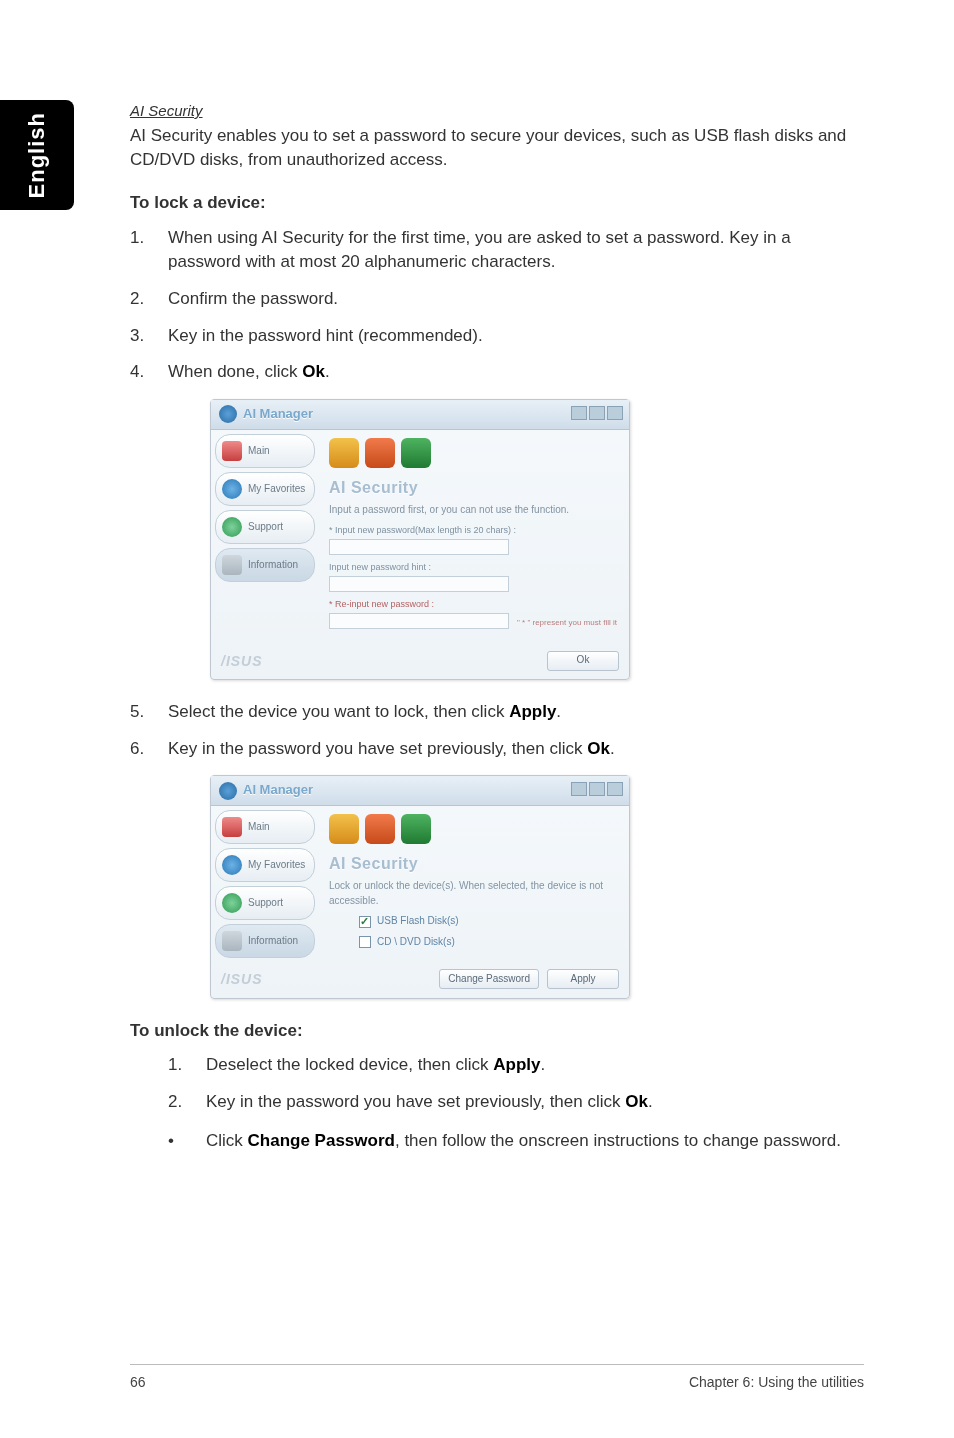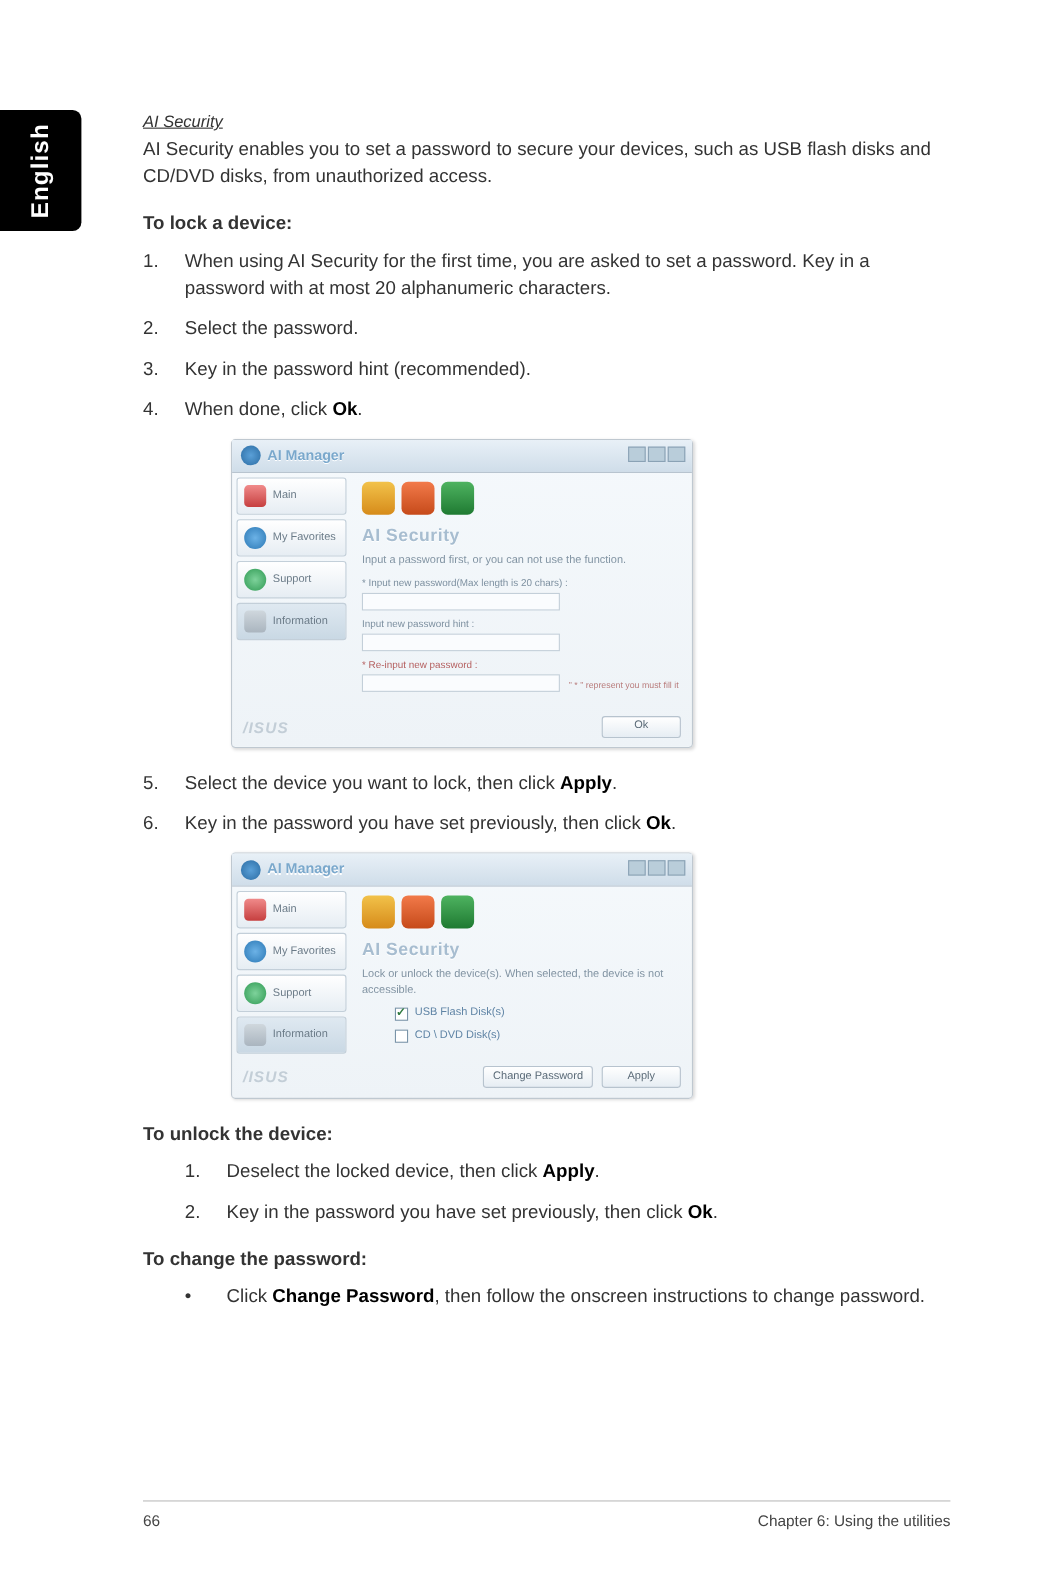--- a/index.html
+++ b/index.html
@@ -70,21 +70,21 @@
   }
   .title-bar .title-text { color: #7aa8cc; font-weight: bold; font-size: 13px; text-shadow: 0 1px 0 #fff; }
   .win-ctrls { position: absolute; right: 6px; top: 6px; display:flex; gap:2px; }
   .win-ctrls div { width:16px; height:14px; background:#b9cdda; border:1px solid #8aa2b5; }
   .body-row { display: flex; }
   .left-col { width: 108px; padding: 4px; display:flex; flex-direction:column; gap:4px; }
   .nav-btn {
     height: 34px;
     background: linear-gradient(#ffffff, #e6edf3);
     border: 1px solid #c3cfd9;
-    border-radius: 3px;
+    border-radius: 15px;
     display:flex; align-items:center; gap:6px; padding:0 6px;
     color:#6b7b88; font-size:10px;
   }
   .nav-btn.active { background: linear-gradient(#dfe9f1, #c9d8e4); }
   .nav-ico { width:20px; height:20px; border-radius:4px; flex-shrink:0; }
   .ico-red { background: linear-gradient(#f08a8a,#c63f3f); }
   .ico-blue { background: radial-gradient(#6cb2e6,#2b78b5); border-radius:50%; }
   .ico-green { background: radial-gradient(#7ed29b,#2f9a53); border-radius:50%; }
   .ico-grey { background: linear-gradient(#cfd7dd,#aab5bf); }
   .right-pane { flex:1; padding: 8px 10px 10px 10px; }
@@ -140,21 +140,21 @@
     <div class="para">AI Security enables you to set a password to secure your devices, such as USB flash disks and CD/DVD disks, from unauthorized access.</div>
 
     <div class="bold-head">To lock a device:</div>
     <ol class="num-list">
       <li>
           <span class="num">1.</span>
           <span class="txt">When using AI Security for the first time, you are asked to set a password. Key in a password with at most 20 alphanumeric characters.</span>
         </li>
       <li>
           <span class="num">2.</span>
-          <span class="txt">Select the password.</span>
+          <span class="txt">Confirm the password.</span>
         </li>
       <li>
           <span class="num">3.</span>
           <span class="txt">Key in the password hint (recommended).</span>
         </li>
       <li>
           <span class="num">4.</span>
           <span class="txt"><span>When done, click </span><b>Ok</b>.</span>
         </li>
     </ol>
@@ -293,21 +293,20 @@
       <li>
           <span class="num">1.</span>
           <span class="txt"><span>Deselect the locked device, then click </span><b>Apply</b>.</span>
         </li>
       <li>
           <span class="num">2.</span>
           <span class="txt"><span>Key in the password you have set previously, then click </span><b>Ok</b>.</span>
         </li>
     </ol>
 
-    <div class="bold-head">To change the password:</div>
     <ul class="bullet">
       <li>
           <span class="dot">•</span>
           <span class="txt"><span>Click </span><b>Change Password</b><span>, then follow the onscreen instructions to change password.</span></span>
         </li>
     </ul>
   </div>
 
   <div class="page-footer">
     <span>66</span>

